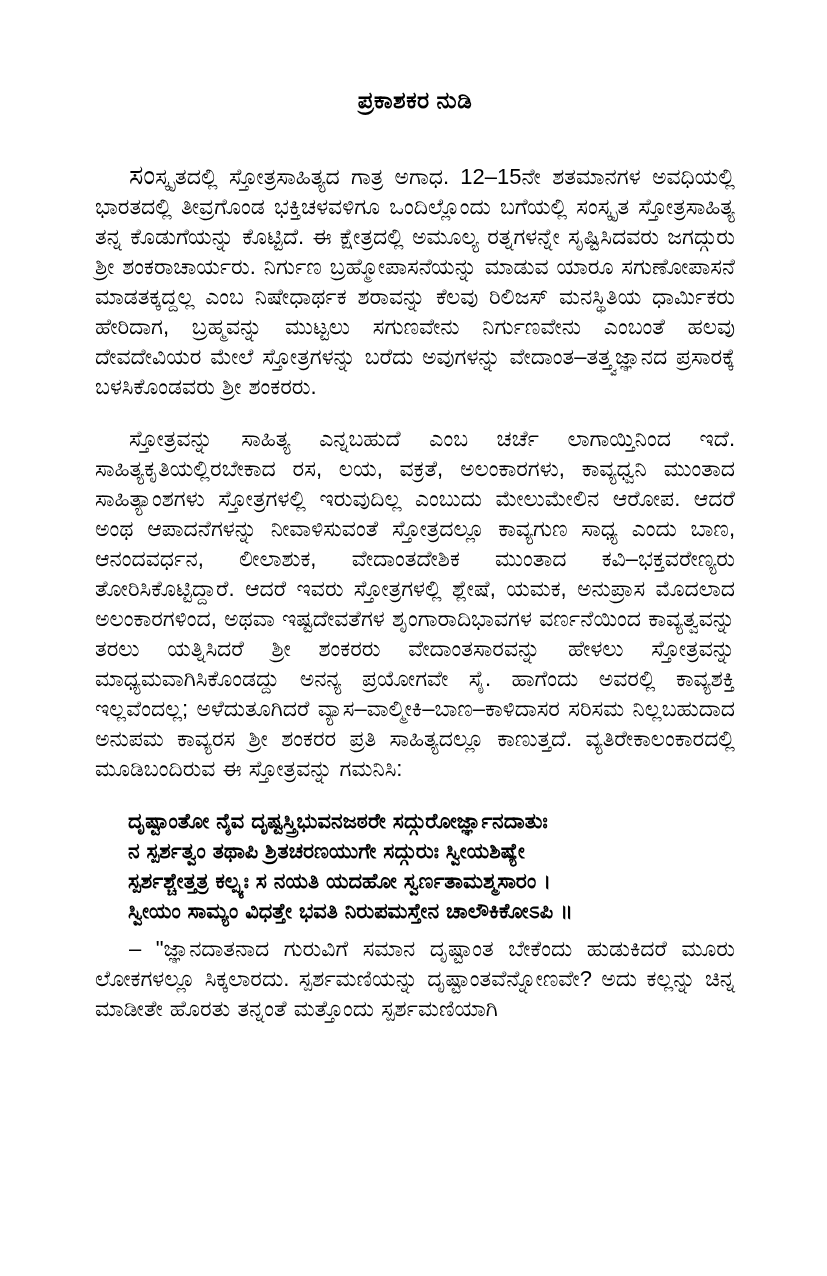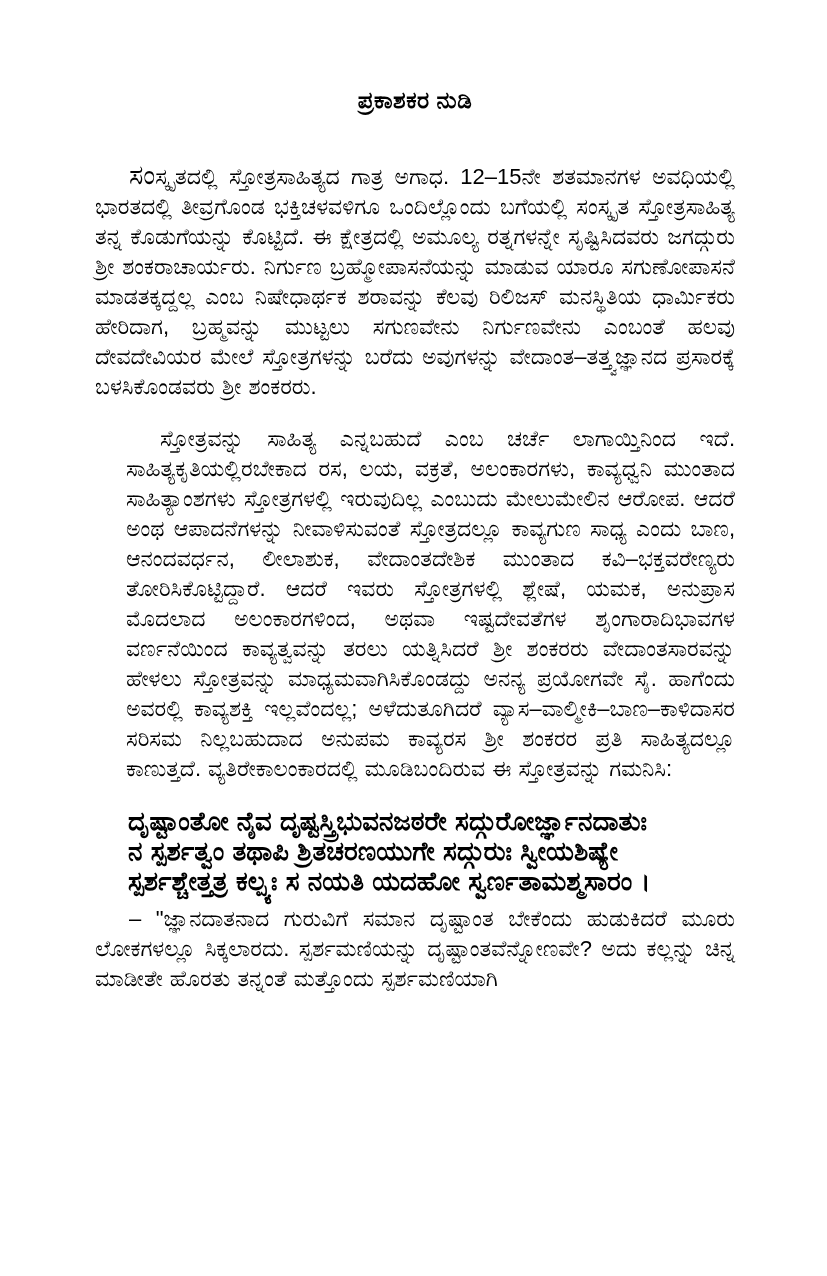--- a/index.html
+++ b/index.html
@@ -54,39 +54,38 @@
     text-justify: inter-word;
     font-size: 22px;
     line-height: 30px;
     font-family: Liberation Sans, sans-serif;
     text-indent: 34px;
     word-spacing: 1px;
   }
 
   p.para + p.para {
     margin-top: 22px;
-    margin-left: 31px;
   }
 
   p.para.last-para {
     text-indent: 34px;
   }
 
   
   .lead-glyph {
     font-size: 27px;
     line-height: 0;
   }
 
   
   .verse-block {
     margin-top: 22px;
     margin-left: 33px;
     font-weight: bold;
-    font-size: 26px;
+    font-size: 21px;
     line-height: 30px;
     font-family: "Liberation Sans", "DejaVu Sans", sans-serif;
     text-align: left;
     word-spacing: 1px;
   }
   .verse-line {
     white-space: nowrap;
   }
 
   .verse-block + p.para {
@@ -104,19 +103,20 @@
     <div class="body-block">
 
       <p class="para"><span class="lead-glyph">ಸಂ</span><span>ಸ್ಕೃತದಲ್ಲಿ ಸ್ತೋತ್ರಸಾಹಿತ್ಯದ ಗಾತ್ರ ಅಗಾಧ. 12–15ನೇ ಶತಮಾನಗಳ ಅವಧಿಯಲ್ಲಿ ಭಾರತದಲ್ಲಿ ತೀವ್ರಗೊಂಡ ಭಕ್ತಿಚಳವಳಿಗೂ ಒಂದಿಲ್ಲೊಂದು ಬಗೆಯಲ್ಲಿ ಸಂಸ್ಕೃತ ಸ್ತೋತ್ರಸಾಹಿತ್ಯ ತನ್ನ ಕೊಡುಗೆಯನ್ನು ಕೊಟ್ಟಿದೆ. ಈ ಕ್ಷೇತ್ರದಲ್ಲಿ ಅಮೂಲ್ಯ ರತ್ನಗಳನ್ನೇ ಸೃಷ್ಟಿಸಿದವರು ಜಗದ್ಗುರು ಶ್ರೀ ಶಂಕರಾಚಾರ್ಯರು. ನಿರ್ಗುಣ ಬ್ರಹ್ಮೋಪಾಸನೆಯನ್ನು ಮಾಡುವ ಯಾರೂ ಸಗುಣೋಪಾಸನೆ ಮಾಡತಕ್ಕದ್ದಲ್ಲ ಎಂಬ ನಿಷೇಧಾರ್ಥಕ ಶರಾವನ್ನು ಕೆಲವು ರಿಲಿಜಸ್ ಮನಸ್ಥಿತಿಯ ಧಾರ್ಮಿಕರು ಹೇರಿದಾಗ, ಬ್ರಹ್ಮವನ್ನು ಮುಟ್ಟಲು ಸಗುಣವೇನು ನಿರ್ಗುಣವೇನು ಎಂಬಂತೆ ಹಲವು ದೇವದೇವಿಯರ ಮೇಲೆ ಸ್ತೋತ್ರಗಳನ್ನು ಬರೆದು ಅವುಗಳನ್ನು ವೇದಾಂತ–ತತ್ತ್ವಜ್ಞಾನದ ಪ್ರಸಾರಕ್ಕೆ ಬಳಸಿಕೊಂಡವರು ಶ್ರೀ ಶಂಕರರು.</span></p>
 
       <p class="para">ಸ್ತೋತ್ರವನ್ನು ಸಾಹಿತ್ಯ ಎನ್ನಬಹುದೆ ಎಂಬ ಚರ್ಚೆ ಲಾಗಾಯ್ತಿನಿಂದ ಇದೆ. ಸಾಹಿತ್ಯಕೃತಿಯಲ್ಲಿರಬೇಕಾದ ರಸ, ಲಯ, ವಕ್ರತೆ, ಅಲಂಕಾರಗಳು, ಕಾವ್ಯಧ್ವನಿ ಮುಂತಾದ ಸಾಹಿತ್ಯಾಂಶಗಳು ಸ್ತೋತ್ರಗಳಲ್ಲಿ ಇರುವುದಿಲ್ಲ ಎಂಬುದು ಮೇಲುಮೇಲಿನ ಆರೋಪ. ಆದರೆ ಅಂಥ ಆಪಾದನೆಗಳನ್ನು ನೀವಾಳಿಸುವಂತೆ ಸ್ತೋತ್ರದಲ್ಲೂ ಕಾವ್ಯಗುಣ ಸಾಧ್ಯ ಎಂದು ಬಾಣ, ಆನಂದವರ್ಧನ, ಲೀಲಾಶುಕ, ವೇದಾಂತದೇಶಿಕ ಮುಂತಾದ ಕವಿ–ಭಕ್ತವರೇಣ್ಯರು ತೋರಿಸಿಕೊಟ್ಟಿದ್ದಾರೆ. ಆದರೆ ಇವರು ಸ್ತೋತ್ರಗಳಲ್ಲಿ ಶ್ಲೇಷೆ, ಯಮಕ, ಅನುಪ್ರಾಸ ಮೊದಲಾದ ಅಲಂಕಾರಗಳಿಂದ, ಅಥವಾ ಇಷ್ಟದೇವತೆಗಳ ಶೃಂಗಾರಾದಿಭಾವಗಳ ವರ್ಣನೆಯಿಂದ ಕಾವ್ಯತ್ವವನ್ನು ತರಲು ಯತ್ನಿಸಿದರೆ ಶ್ರೀ ಶಂಕರರು ವೇದಾಂತಸಾರವನ್ನು ಹೇಳಲು ಸ್ತೋತ್ರವನ್ನು ಮಾಧ್ಯಮವಾಗಿಸಿಕೊಂಡದ್ದು ಅನನ್ಯ ಪ್ರಯೋಗವೇ ಸೈ. ಹಾಗೆಂದು ಅವರಲ್ಲಿ ಕಾವ್ಯಶಕ್ತಿ ಇಲ್ಲವೆಂದಲ್ಲ; ಅಳೆದುತೂಗಿದರೆ ವ್ಯಾಸ–ವಾಲ್ಮೀಕಿ–ಬಾಣ–ಕಾಳಿದಾಸರ ಸರಿಸಮ ನಿಲ್ಲಬಹುದಾದ ಅನುಪಮ ಕಾವ್ಯರಸ ಶ್ರೀ ಶಂಕರರ ಪ್ರತಿ ಸಾಹಿತ್ಯದಲ್ಲೂ ಕಾಣುತ್ತದೆ. ವ್ಯತಿರೇಕಾಲಂಕಾರದಲ್ಲಿ ಮೂಡಿಬಂದಿರುವ ಈ ಸ್ತೋತ್ರವನ್ನು ಗಮನಿಸಿ:</p>
 
       <div class="verse-block">
         <div class="verse-line">ದೃಷ್ಟಾಂತೋ ನೈವ ದೃಷ್ಟಸ್ತ್ರಿಭುವನಜಠರೇ ಸದ್ಗುರೋರ್ಜ್ಞಾನದಾತುಃ</div>
         <div class="verse-line">ನ ಸ್ಪರ್ಶತ್ವಂ ತಥಾಪಿ ಶ್ರಿತಚರಣಯುಗೇ ಸದ್ಗುರುಃ ಸ್ವೀಯಶಿಷ್ಯೇ</div>
         <div class="verse-line">ಸ್ಪರ್ಶಶ್ಚೇತ್ತತ್ರ ಕಲ್ಪ್ಯಃ ಸ ನಯತಿ ಯದಹೋ ಸ್ವರ್ಣತಾಮಶ್ಮಸಾರಂ ।</div>
+        <div class="verse-line">ಸ್ವೀಯಂ ಸಾಮ್ಯಂ ವಿಧತ್ತೇ ಭವತಿ ನಿರುಪಮಸ್ತೇನ ಚಾಲೌಕಿಕೋಽಪಿ ॥</div>
       </div>
 
       <p class="para last-para">– "ಜ್ಞಾನದಾತನಾದ ಗುರುವಿಗೆ ಸಮಾನ ದೃಷ್ಟಾಂತ ಬೇಕೆಂದು ಹುಡುಕಿದರೆ ಮೂರು ಲೋಕಗಳಲ್ಲೂ ಸಿಕ್ಕಲಾರದು. ಸ್ಪರ್ಶಮಣಿಯನ್ನು ದೃಷ್ಟಾಂತವೆನ್ನೋಣವೇ? ಅದು ಕಲ್ಲನ್ನು ಚಿನ್ನ ಮಾಡೀತೇ ಹೊರತು ತನ್ನಂತೆ ಮತ್ತೊಂದು ಸ್ಪರ್ಶಮಣಿಯಾಗಿ</p>
 
     </div>
   </div>
 </div>
 
 </body></html>

